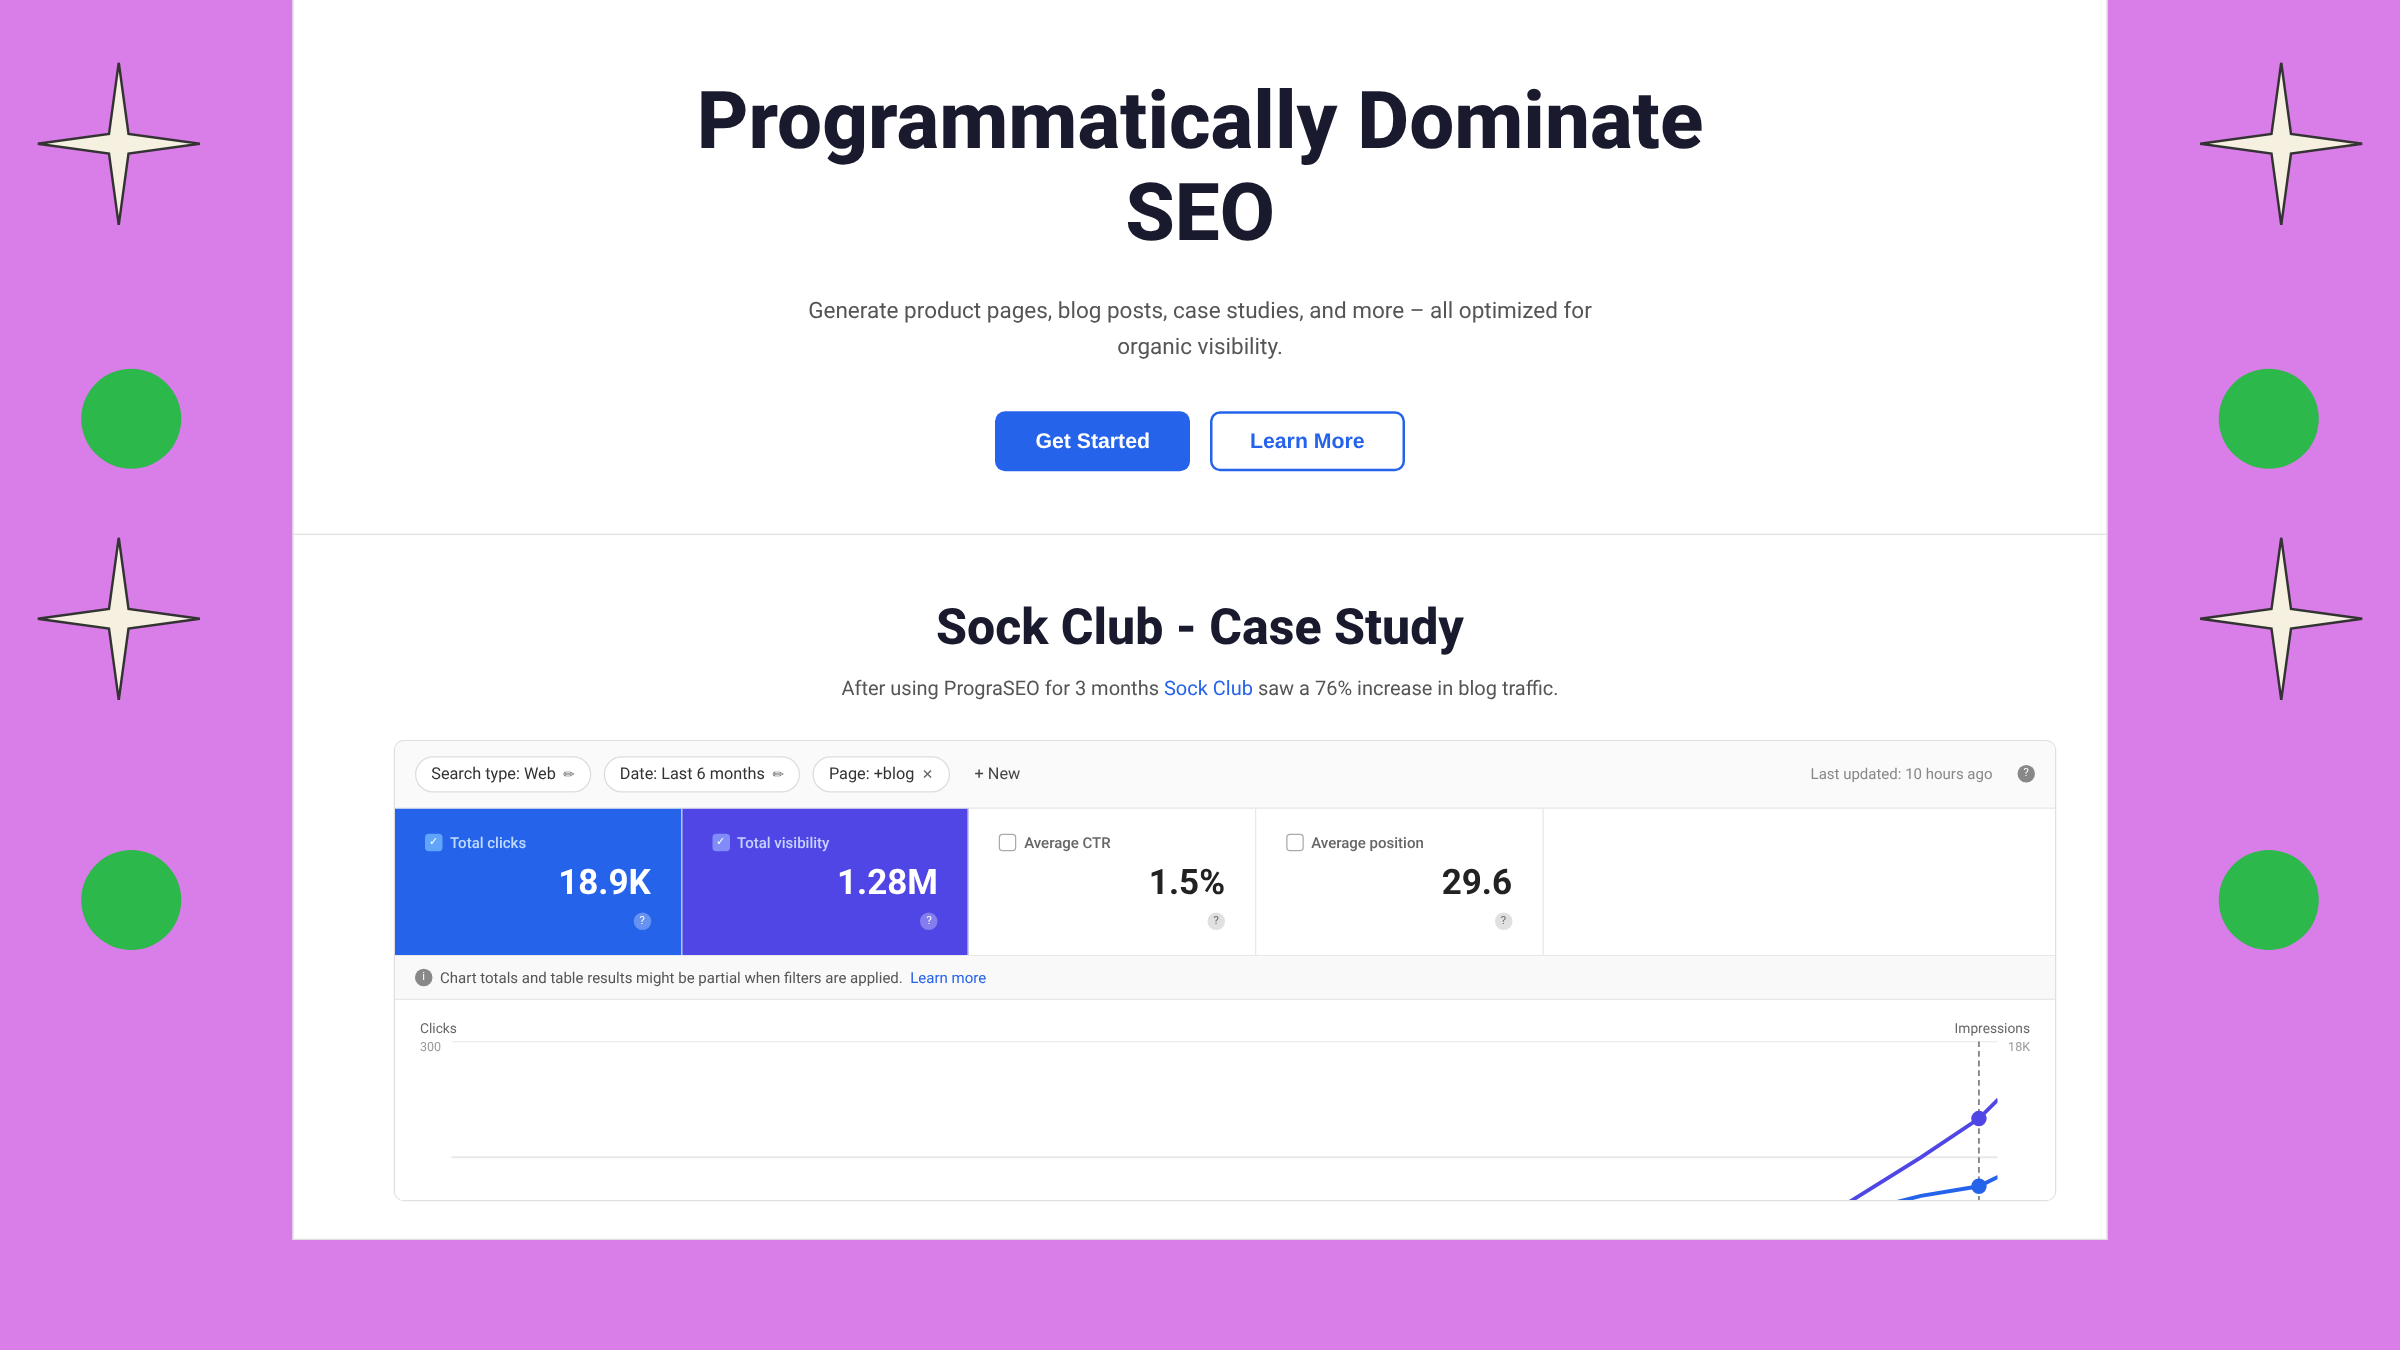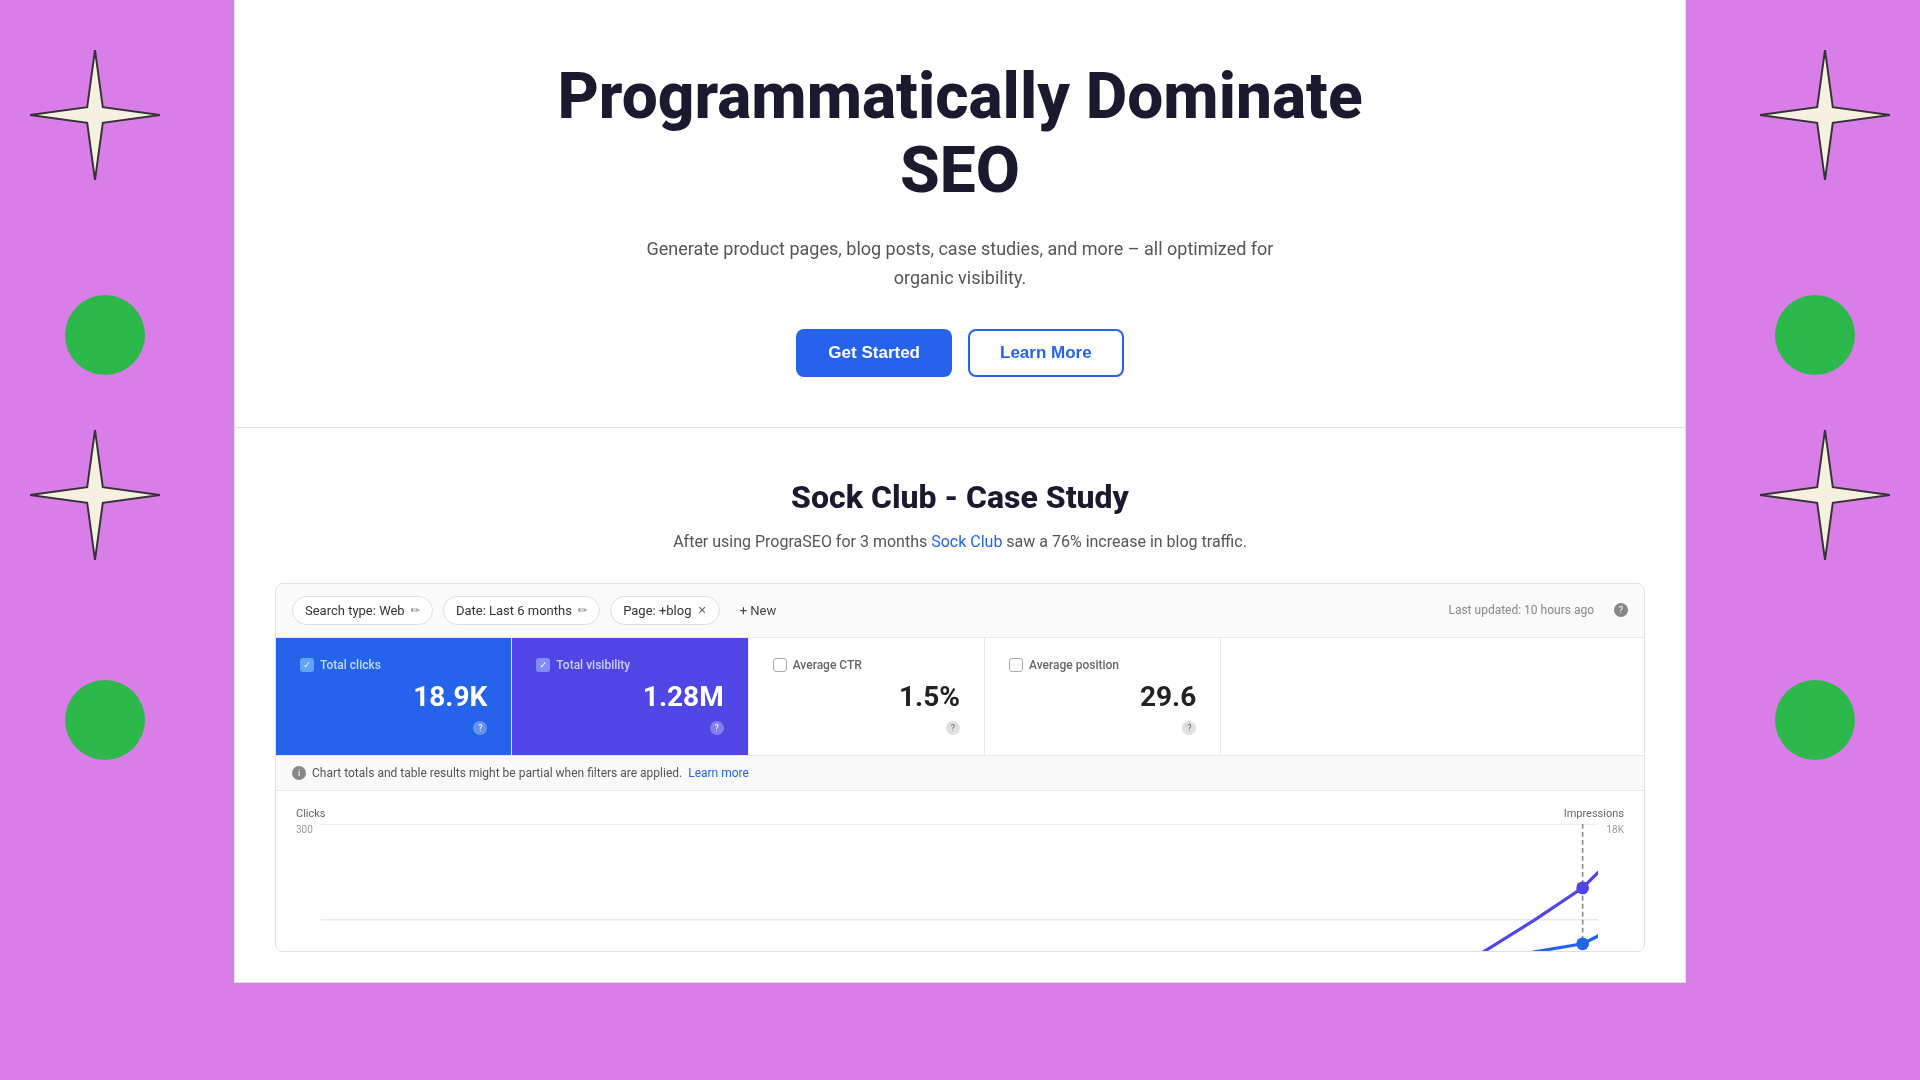--- a/index.html
+++ b/index.html
@@ -138,21 +138,21 @@
 
     
     .case-study-section {
       background: white;
       margin: 0 234px;
       padding: 50px 40px 30px;
       border: 1px solid #e0e0e0;
       border-top: none;
     }
     .case-study-title {
-      font-size: 32px;
+      font-size: 40px;
       font-weight: 800;
       color: #1a1a2e;
       text-align: center;
       margin-bottom: 16px;
     }
     .case-study-subtitle {
       text-align: center;
       font-size: 16px;
       color: #555;
       margin-bottom: 32px;
@@ -161,20 +161,21 @@
       color: #2563eb;
       text-decoration: none;
     }
 
     
     .analytics-widget {
       border: 1px solid #e0e0e0;
       border-radius: 8px;
       overflow: hidden;
       background: white;
+      margin-left: 40px;
     }
     .widget-filters {
       display: flex;
       align-items: center;
       padding: 12px 16px;
       gap: 10px;
       border-bottom: 1px solid #e8e8e8;
       background: #fafafa;
     }
     .filter-pill {

